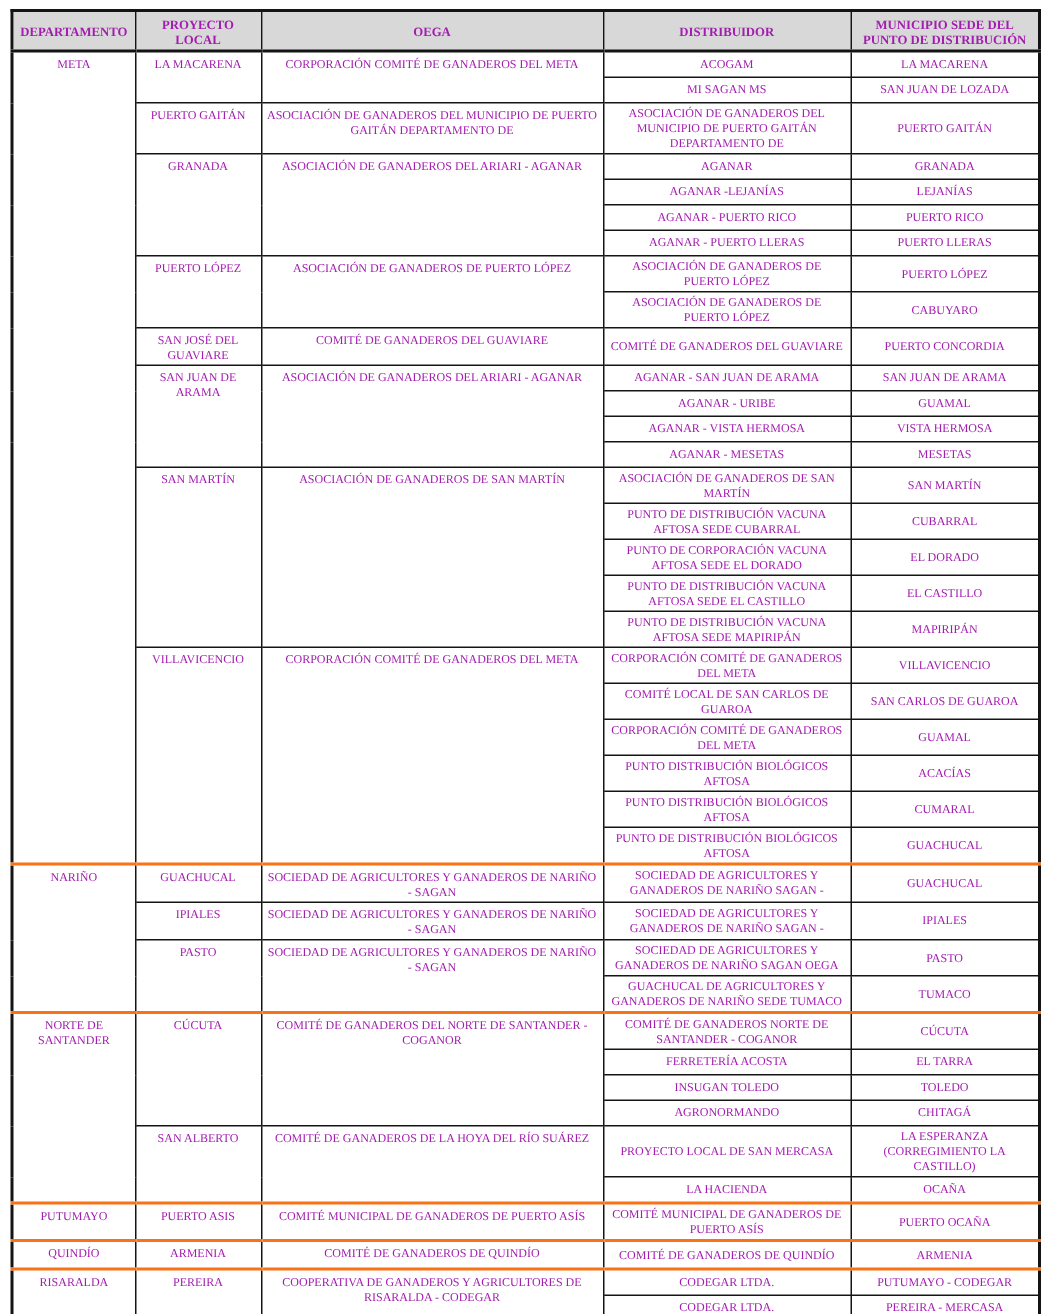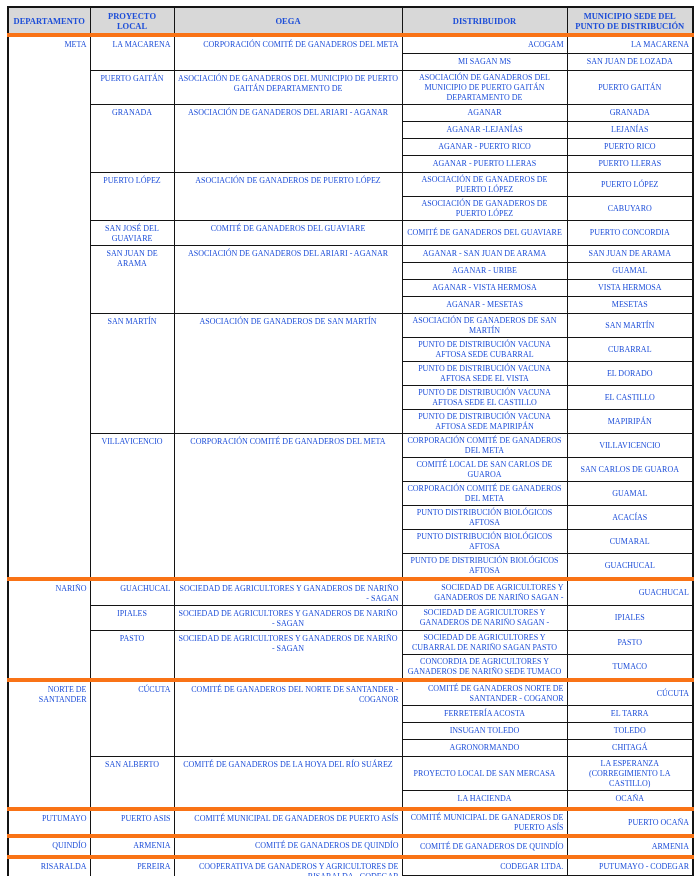--- a/index.html
+++ b/index.html
@@ -8,21 +8,21 @@
     background: #ffffff;
     width: 699px;
   }
   .page {
     width: 699px;
     height: 876px;
     box-sizing: border-box;
     padding: 6px 7px;
     background: #ffffff;
     font-family: "Liberation Serif", "DejaVu Serif", serif;
-    color: #1d4ed8;
+    color: #a21caf;
   }
   table.dist-table {
     width: 685px;
     border-collapse: collapse;
     table-layout: fixed;
     border: 2px solid #141414;
   }
   col.c1 { width: 82px; }
   col.c2 { width: 84px; }
   col.c3 { width: 228px; }
@@ -48,22 +48,21 @@
   }
   td {
     vertical-align: middle;
     height: 13px;
   }
   td.merged {
     vertical-align: top;
     padding-top: 2.5px;
   }
   tr.group-start td {
-    border-top: 4px solid #f97316;
-    text-align: right;
+    border-top: 2px solid #f97316;
   }
 </style>
 </head>
 <body>
 
 <div class="page">
   <table class="dist-table">
     <colgroup>
       <col class="c1">
         <col class="c2">
@@ -154,21 +153,21 @@
           <td rowspan="5" class="merged">SAN MARTÍN</td>
           <td rowspan="5" class="merged">ASOCIACIÓN DE GANADEROS DE SAN MARTÍN</td>
           <td>ASOCIACIÓN DE GANADEROS DE SAN MARTÍN</td>
           <td>SAN MARTÍN</td>
         </tr>
         <tr>
           <td>PUNTO DE DISTRIBUCIÓN VACUNA AFTOSA SEDE CUBARRAL</td>
           <td>CUBARRAL</td>
         </tr>
         <tr>
-          <td>PUNTO DE DISTRIBUCIÓN VACUNA AFTOSA SEDE EL VISTA</td>
+          <td>PUNTO DE CORPORACIÓN VACUNA AFTOSA SEDE EL DORADO</td>
           <td>EL DORADO</td>
         </tr>
         <tr>
           <td>PUNTO DE DISTRIBUCIÓN VACUNA AFTOSA SEDE EL CASTILLO</td>
           <td>EL CASTILLO</td>
         </tr>
         <tr>
           <td>PUNTO DE DISTRIBUCIÓN VACUNA AFTOSA SEDE MAPIRIPÁN</td>
           <td>MAPIRIPÁN</td>
         </tr>
@@ -207,25 +206,25 @@
         </tr>
         <tr>
           <td rowspan="1" class="merged">IPIALES</td>
           <td rowspan="1" class="merged">SOCIEDAD DE AGRICULTORES Y GANADEROS DE NARIÑO - SAGAN</td>
           <td>SOCIEDAD DE AGRICULTORES Y GANADEROS DE NARIÑO SAGAN -</td>
           <td>IPIALES</td>
         </tr>
         <tr>
           <td rowspan="2" class="merged">PASTO</td>
           <td rowspan="2" class="merged">SOCIEDAD DE AGRICULTORES Y GANADEROS DE NARIÑO - SAGAN</td>
-          <td>SOCIEDAD DE AGRICULTORES Y CUBARRAL DE NARIÑO SAGAN PASTO</td>
+          <td>SOCIEDAD DE AGRICULTORES Y GANADEROS DE NARIÑO SAGAN OEGA</td>
           <td>PASTO</td>
         </tr>
         <tr>
-          <td>CONCORDIA DE AGRICULTORES Y GANADEROS DE NARIÑO SEDE TUMACO</td>
+          <td>GUACHUCAL DE AGRICULTORES Y GANADEROS DE NARIÑO SEDE TUMACO</td>
           <td>TUMACO</td>
         </tr>
         <tr class="group-start">
           <td rowspan="6" class="merged">NORTE DE SANTANDER</td>
           <td rowspan="4" class="merged">CÚCUTA</td>
           <td rowspan="4" class="merged">COMITÉ DE GANADEROS DEL NORTE DE SANTANDER - COGANOR</td>
           <td>COMITÉ DE GANADEROS NORTE DE SANTANDER - COGANOR</td>
           <td>CÚCUTA</td>
         </tr>
         <tr>

